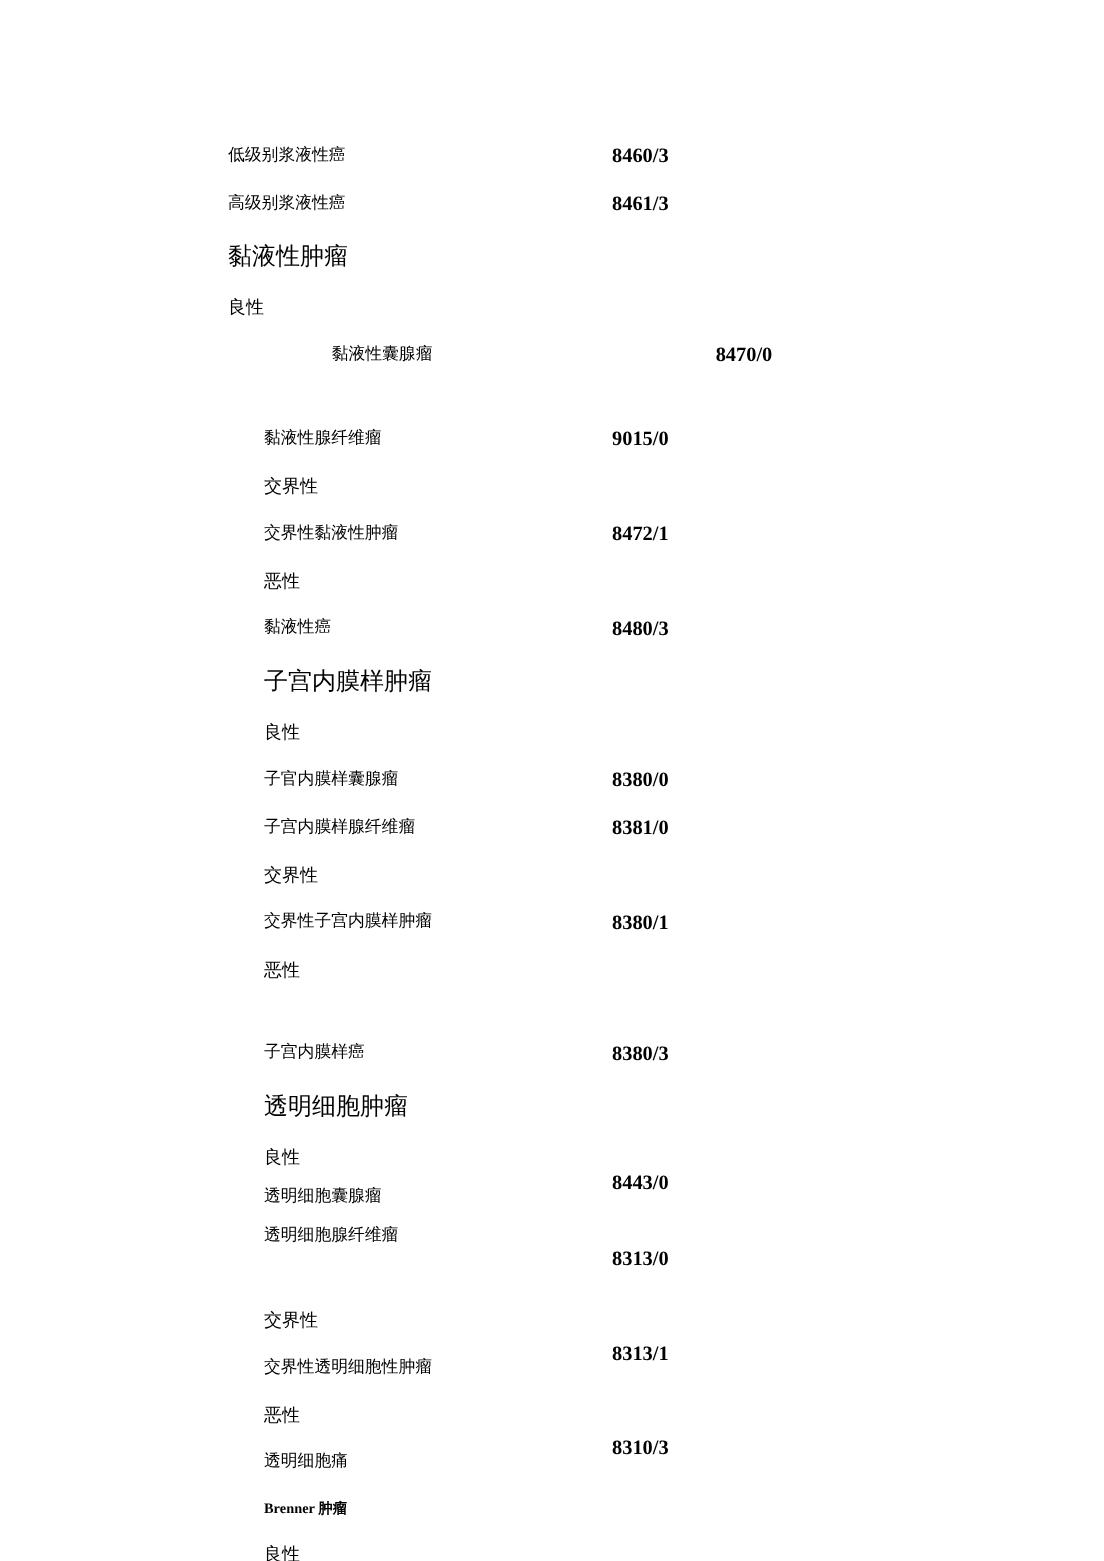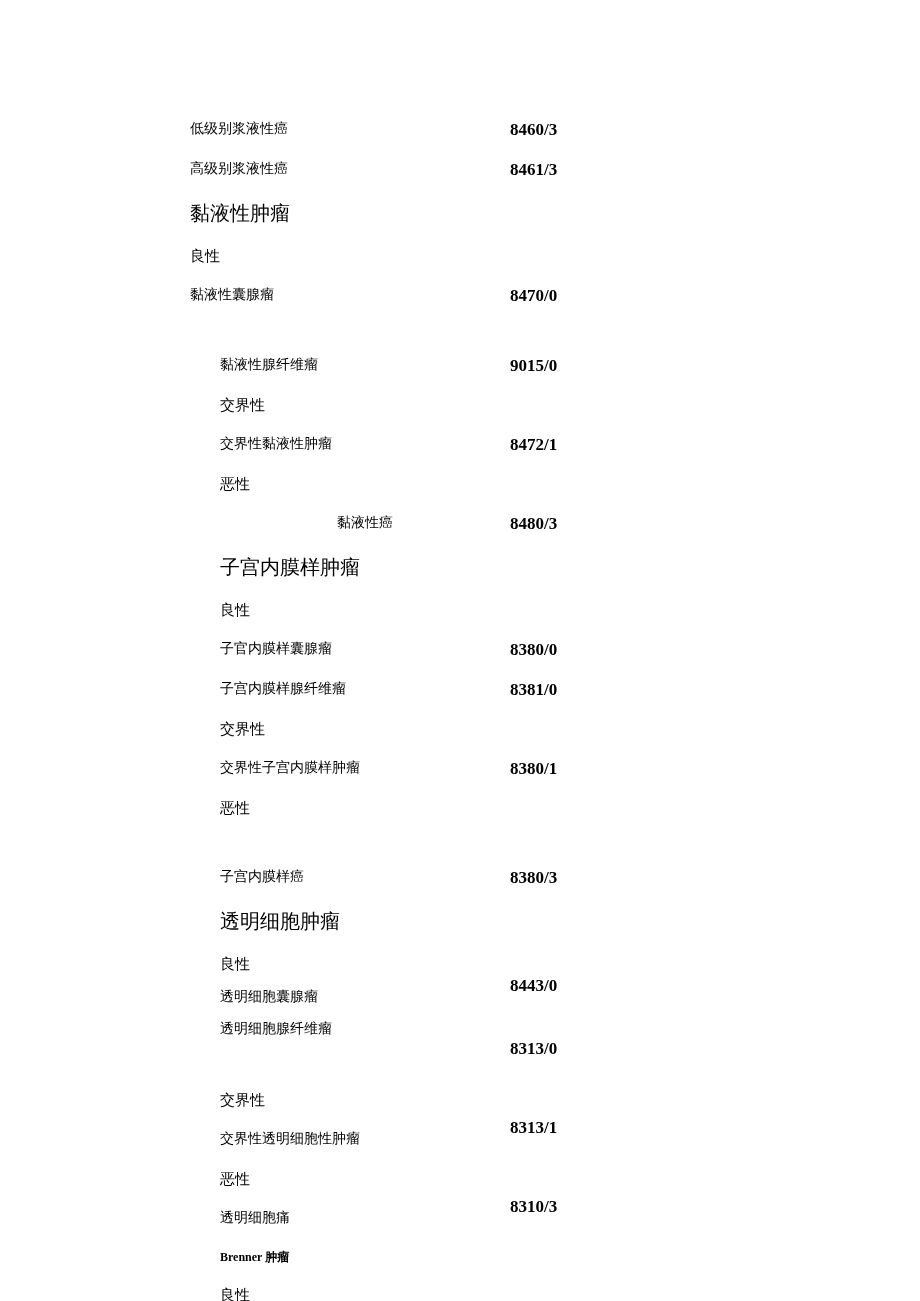--- a/index.html
+++ b/index.html
@@ -58,21 +58,21 @@
 
   <div class="row">
     <span class="label">高级别浆液性癌</span>
     <span class="code">8461/3</span>
   </div>
 
   <div class="section">黏液性肿瘤</div>
 
   <div class="subhead">良性</div>
 
-  <div class="row" style="margin-bottom:50px;">
+  <div class="row" style="margin-bottom:50px;justify-content:center;">
     <span class="label">黏液性囊腺瘤</span>
     <span class="code">8470/0</span>
   </div>
 
   <div class="indent-block">
 
     <div class="row">
       <span class="label" style="flex:0 0 290px;">黏液性腺纤维瘤</span>
       <span class="code">9015/0</span>
     </div>
@@ -80,21 +80,21 @@
     <div class="subhead">交界性</div>
 
     <div class="row">
       <span class="label" style="flex:0 0 290px;">交界性黏液性肿瘤</span>
       <span class="code">8472/1</span>
     </div>
 
     <div class="subhead">恶性</div>
 
     <div class="row">
-      <span class="label" style="flex:0 0 290px;text-align:center;">黏液性癌</span>
+      <span class="label" style="flex:0 0 290px;">黏液性癌</span>
       <span class="code">8480/3</span>
     </div>
 
     <div class="section">子宫内膜样肿瘤</div>
 
     <div class="subhead">良性</div>
 
     <div class="row">
       <span class="label" style="flex:0 0 290px;">子官内膜样囊腺瘤</span>
       <span class="code">8380/0</span>

